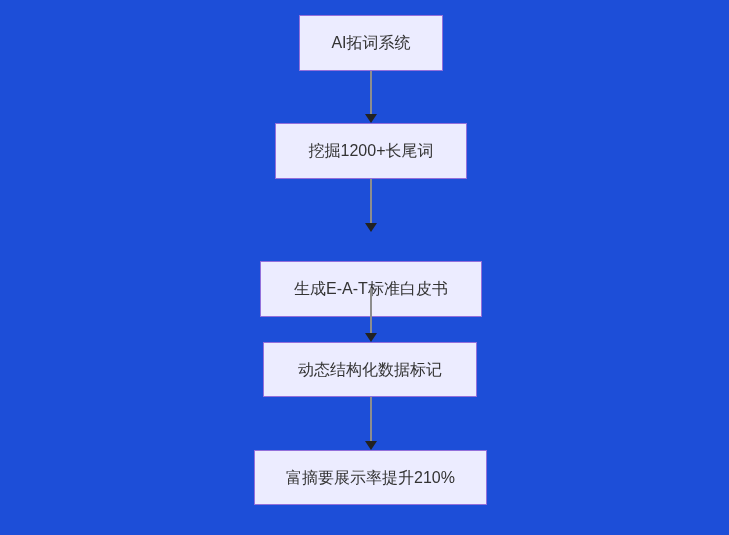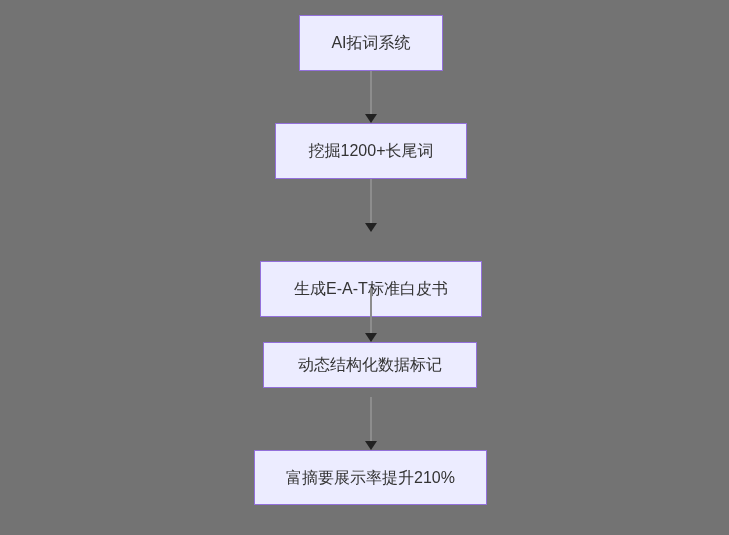--- a/index.html
+++ b/index.html
@@ -6,41 +6,41 @@
     margin: 0;
     padding: 0;
   }
   body {
     font-family: "Liberation Sans", "DejaVu Sans", sans-serif;
   }
   .canvas {
     position: relative;
     width: 729px;
     height: 535px;
-    background: #737373;
+    background: #1d4ed8;
     overflow: hidden;
   }
   .node {
     position: absolute;
     box-sizing: border-box;
     background: #ececff;
     border: 1px solid #9370db;
     color: #333333;
     font-size: 16px;
     line-height: 1;
     display: flex;
     align-items: center;
     justify-content: center;
     text-align: center;
     white-space: nowrap;
   }
   .node-1 { left: 299px; top: 15px;  width: 144px; height: 56px; }
   .node-2 { left: 275px; top: 123px; width: 192px; height: 56px; }
   .node-3 { left: 260px; top: 232px; width: 222px; height: 56px; margin-top: 29px; }
-  .node-4 { left: 263px; top: 342px; width: 214px; height: 46px; }
+  .node-4 { left: 263px; top: 342px; width: 214px; height: 55px; }
   .node-5 { left: 254px; top: 450px; width: 233px; height: 55px; }
 
   .edge {
     position: absolute;
     left: 365px;
     width: 12px;
   }
   .edge-1 { top: 71px;  height: 52px; }
   .edge-2 { top: 179px; height: 53px; }
   .edge-3 { top: 288px; height: 54px; }

